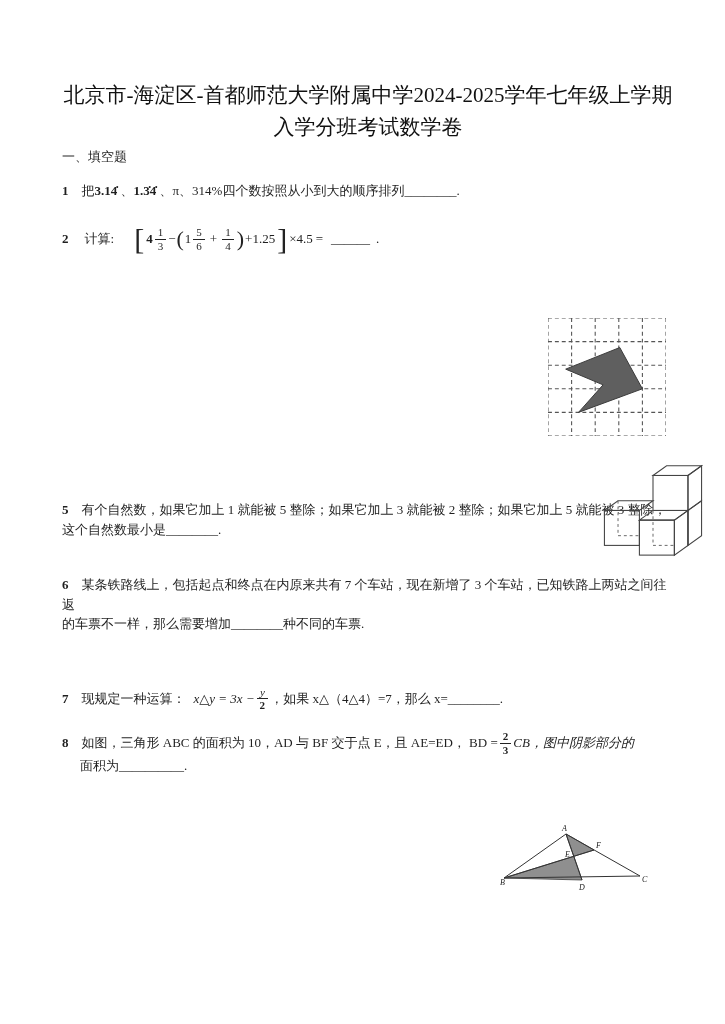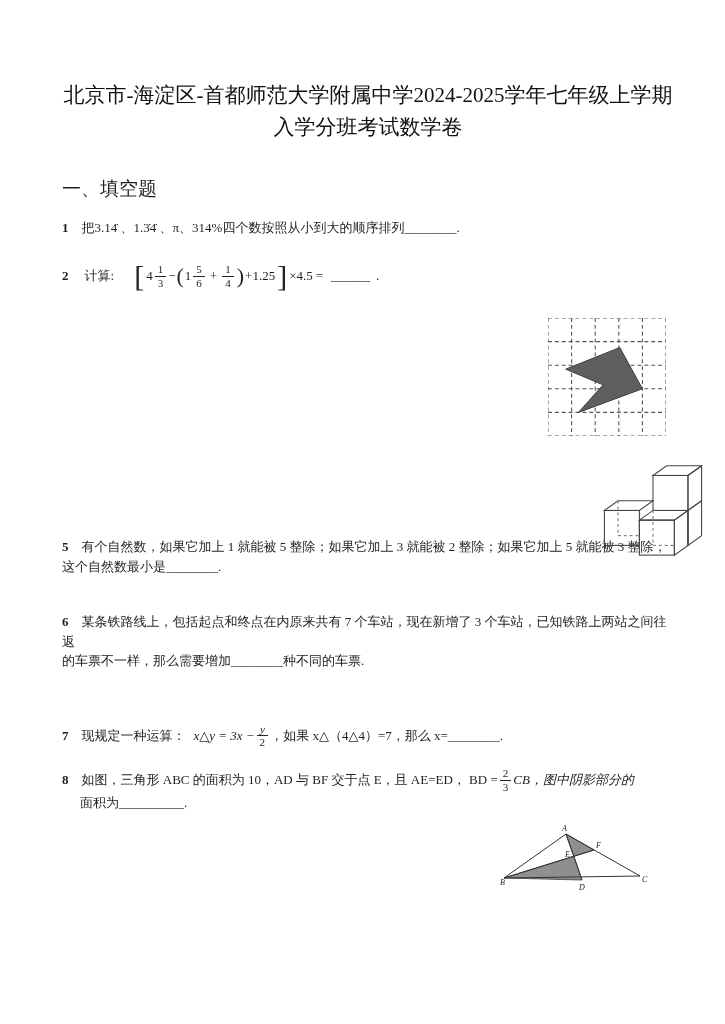--- a/index.html
+++ b/index.html
@@ -15,24 +15,24 @@
     line-height:1.5;
     padding:80px 55px 40px 62px;
     overflow:hidden;
   }
   .title {
     width:612px; margin:0 auto;
     text-align:center;
     font-size:21px; font-weight:normal;
     line-height:1.5; color:#111;
   }
-  .section-head { margin-top:32px; font-size:19px; }
+  .section-head { margin-top:4px; font-size:13px; }
   .q { margin-top:14px; }
   .qnum { font-weight:bold; margin-right:13px; }
-  .b { font-weight:normal; }
+  .b { font-weight:bold; }
   .blank { letter-spacing:0; white-space:nowrap; }
   .formula-row { display:flex; align-items:center; margin-top:14px; height:50px; }
   .formula-row .qnum { margin-right:16px; }
   .frac { display:inline-flex; flex-direction:column; align-items:center;
           vertical-align:middle; line-height:1.15; font-size:0.85em; margin:0 2px; }
   .frac .fn { border-bottom:1px solid #222; padding:0 3px; text-align:center; }
   .frac .fd { padding:0 3px; text-align:center; }
   .mixed { display:inline-flex; align-items:center; }
   .bigb { font-size:30px; font-weight:400; line-height:1; margin:0 2px; color:#222; }
   .bigp { font-size:22px; font-weight:400; line-height:1; margin:0 1px; color:#222; }

